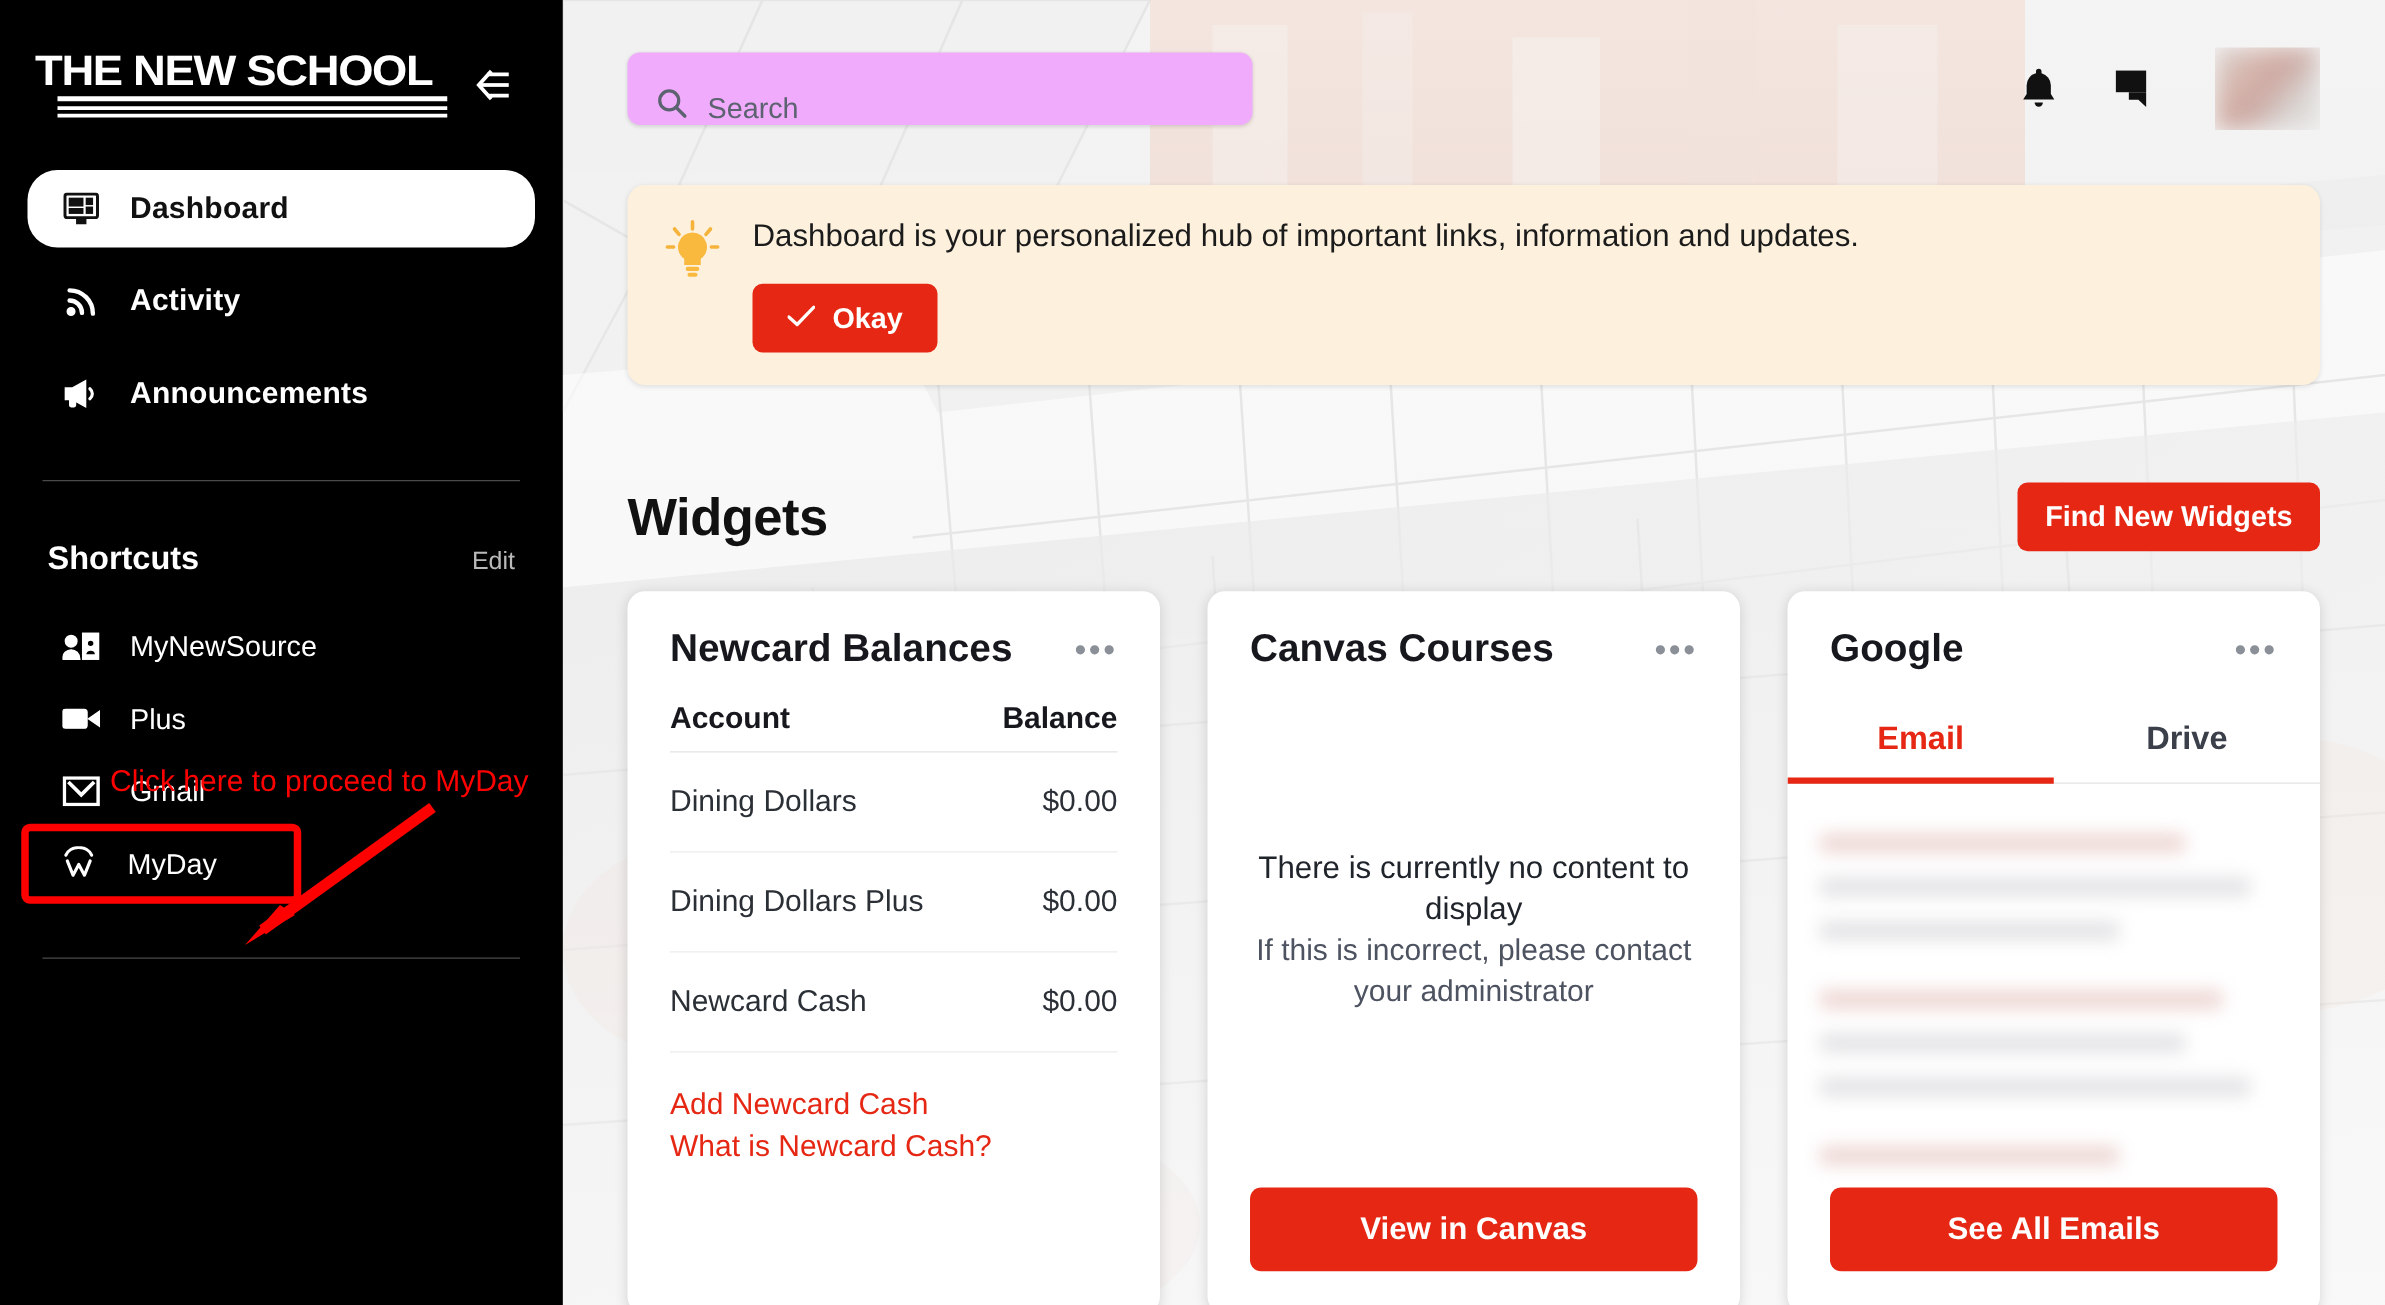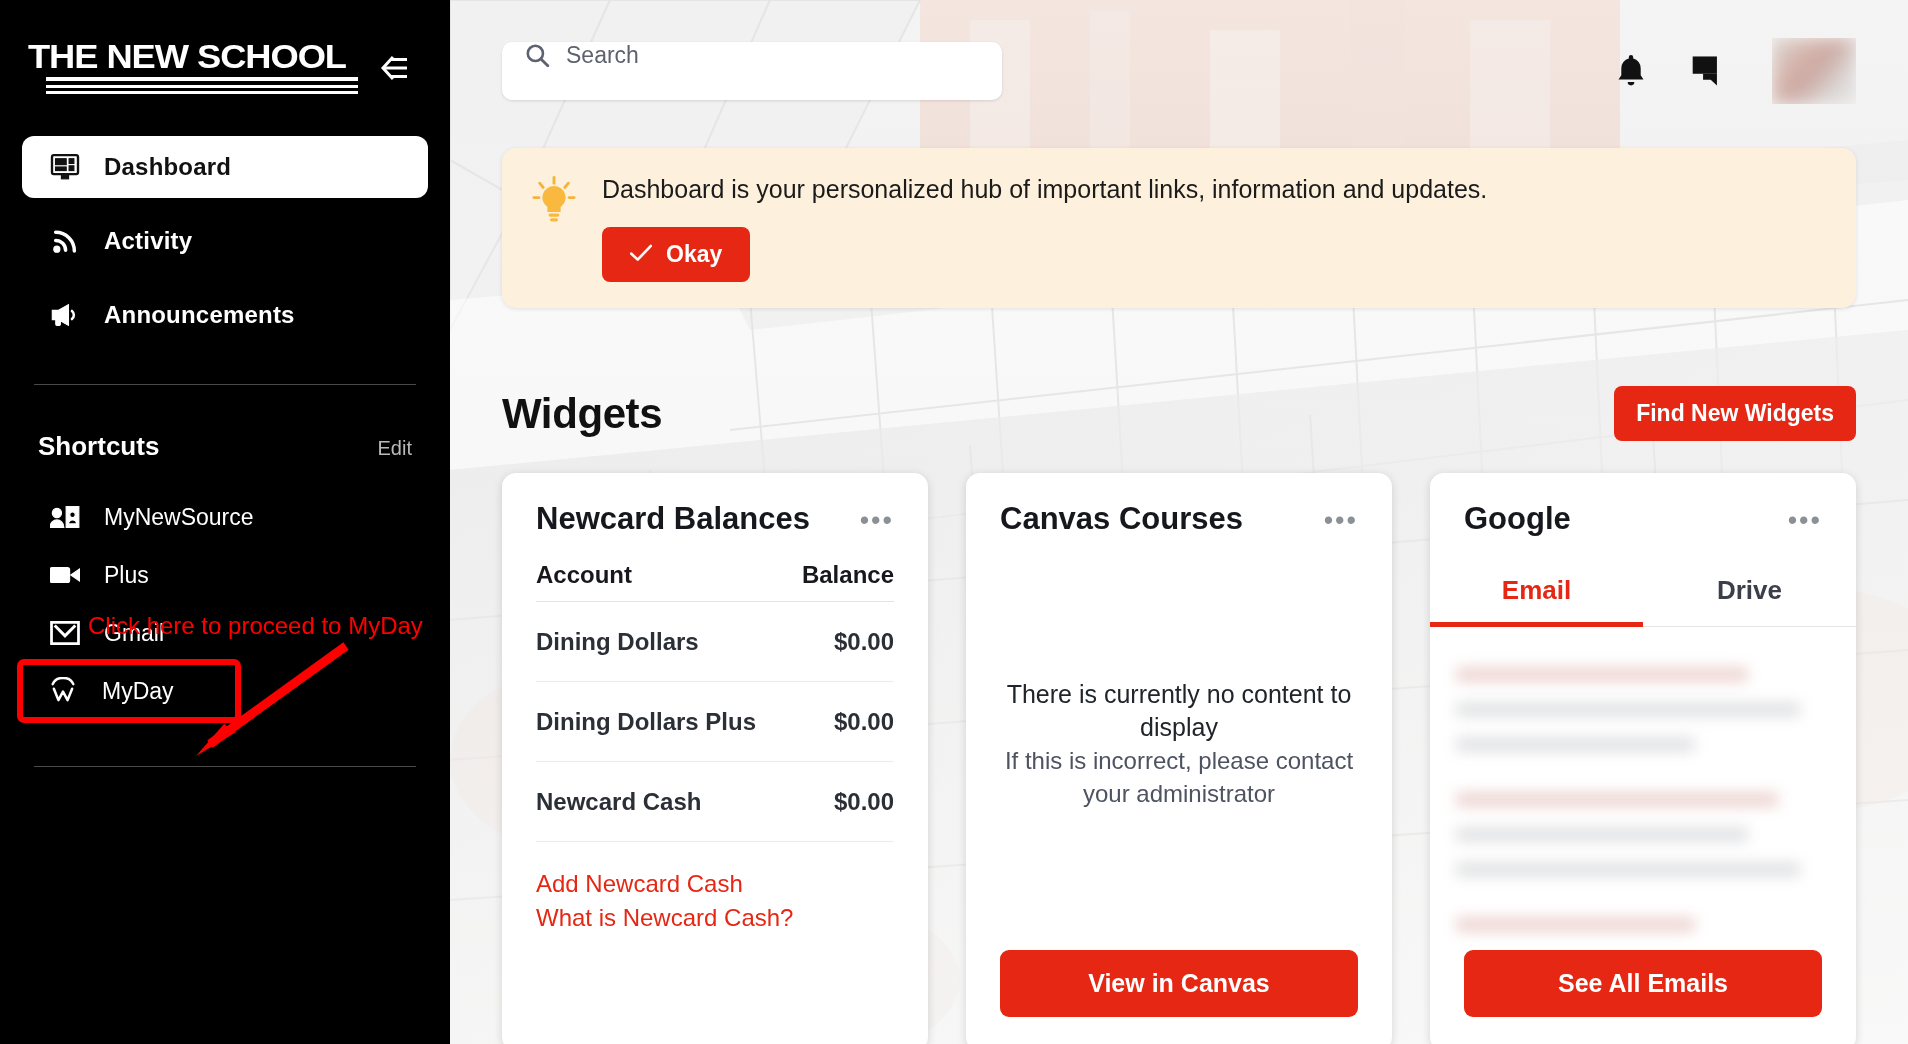--- a/index.html
+++ b/index.html
@@ -30,21 +30,21 @@
     width: 40px; height: 40px;
     display: flex; align-items: center; justify-content: center;
     cursor: pointer;
     margin-top: 6px;
   }
   .nav { margin-top: 40px; padding: 0 22px; }
   .nav-item {
     display: flex; align-items: center; gap: 22px;
     height: 62px;
     padding: 0 26px;
-    border-radius: 12px;
+    border-radius: 24px;
     color: #fff;
     font-size: 24px;
     cursor: pointer;
     margin-bottom: 12px;
   }
   .nav-item .ico { width: 34px; height: 34px; display:flex; align-items:center; justify-content:center; flex:0 0 34px;}
   .nav-item.active { background: #fff; color: #111; }
   .nav-item.active .ico svg { fill: #111; stroke: #111; }
   .nav-item .ico svg { fill: #fff; stroke: #fff; }
   .nav-label { font-weight: 700; letter-spacing: .2px; }
@@ -114,22 +114,22 @@
 
   .topbar {
     position: relative; z-index: 3;
     display: flex; align-items: center;
     padding: 32px 52px 0 52px;
     height: 110px;
   }
   .search-wrap { margin-left: 0; }
   .searchbox {
     width: 500px; height: 58px;
-    background: #ffffff; border-radius: 10px;
-    display: flex; align-items: flex-start; gap: 16px;
+    background: #f0abfc; border-radius: 10px;
+    display: flex; align-items: flex-end; gap: 16px;
     padding: 0 22px;
     box-shadow: 0 1px 3px rgba(0,0,0,.12);
   }
   .searchbox input {
     border: none; outline: none;
     font-size: 23px; color: #5c6270;
     font-family: "Liberation Sans", sans-serif;
     width: 100%; background: transparent;
   }
   .searchbox input::placeholder { color: #5c6270; }
@@ -207,21 +207,21 @@
     padding: 28px 34px 0 34px;
   }
   .card-title { font-size: 31px; font-weight: 700; color: #16181d; }
   .dots { color: #8a8f98; font-size: 27px; line-height: 1; cursor: pointer; letter-spacing: 2px; padding-top:6px;}
 
   
   .nc-table { padding: 0 34px; margin-top: 24px; }
   .nc-row { display: flex; align-items: center; justify-content: space-between; }
   .nc-head-row { border-bottom: 1px solid #e3e4e6; padding-bottom: 12px; }
   .nc-head-cell { font-size: 24px; font-weight: 700; color: #16181d; }
-  .nc-body-row { border-bottom: 1px solid #ececee; padding: 24px 0; min-height: 80px; font-weight: bold; }
+  .nc-body-row { border-bottom: 1px solid #ececee; padding: 24px 0; min-height: 80px; }
   .nc-acct { font-size: 24px; color: #2b2f36; line-height: 1.25; max-width: 230px;}
   .nc-bal { font-size: 24px; color: #2b2f36; white-space: nowrap; }
   .nc-links { padding: 28px 34px 0 34px; display:flex; flex-direction:column; gap: 6px;}
   .nc-link { color: #e52713; font-size: 24px; cursor: pointer; }
 
   
   .canvas-body {
     flex: 1 1 auto;
     display: flex; flex-direction: column;
     align-items: center; justify-content: center;

